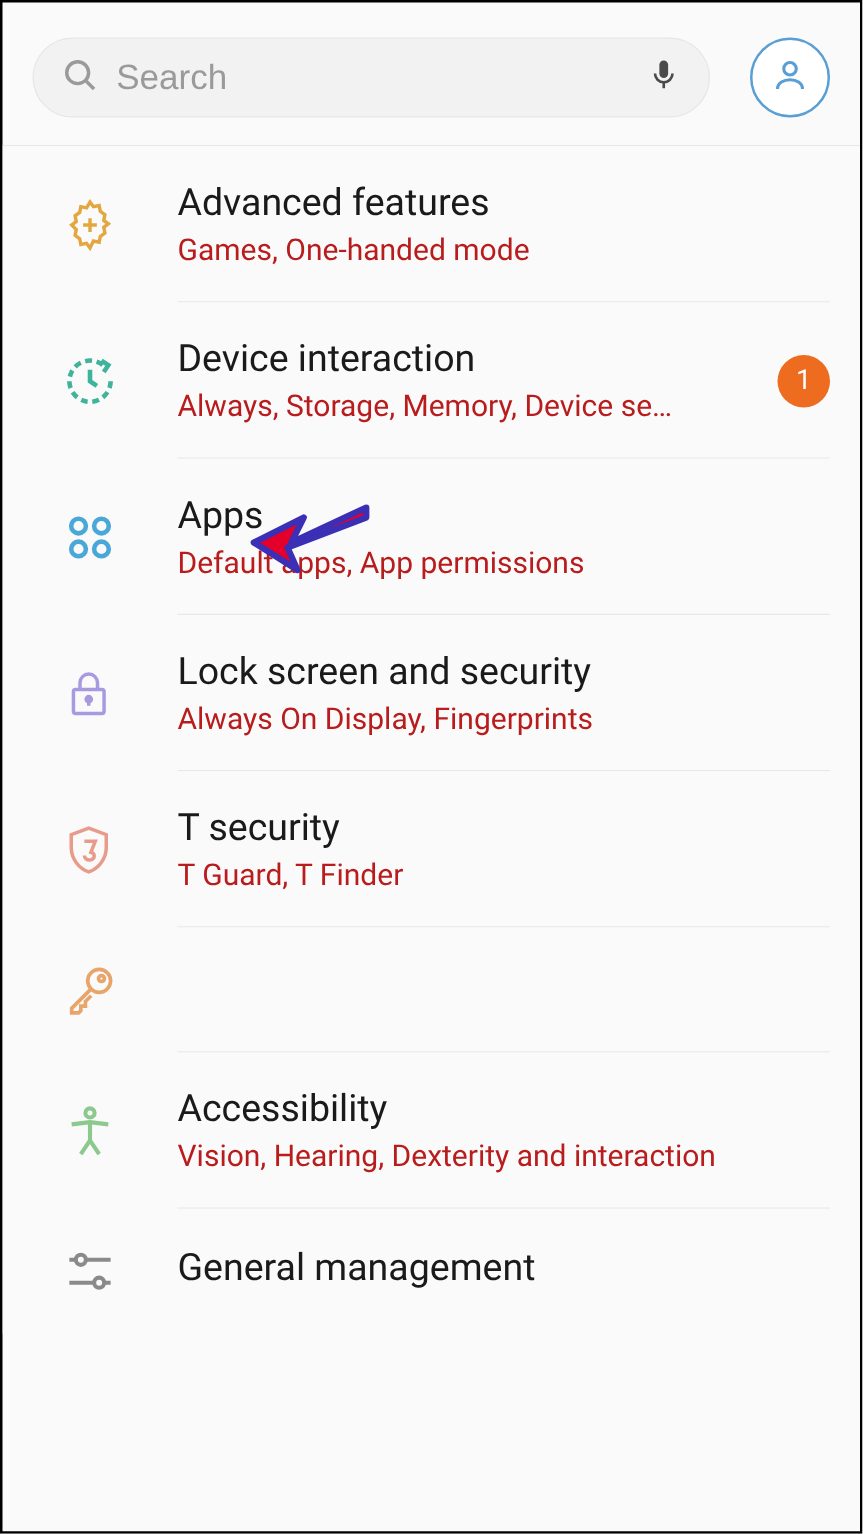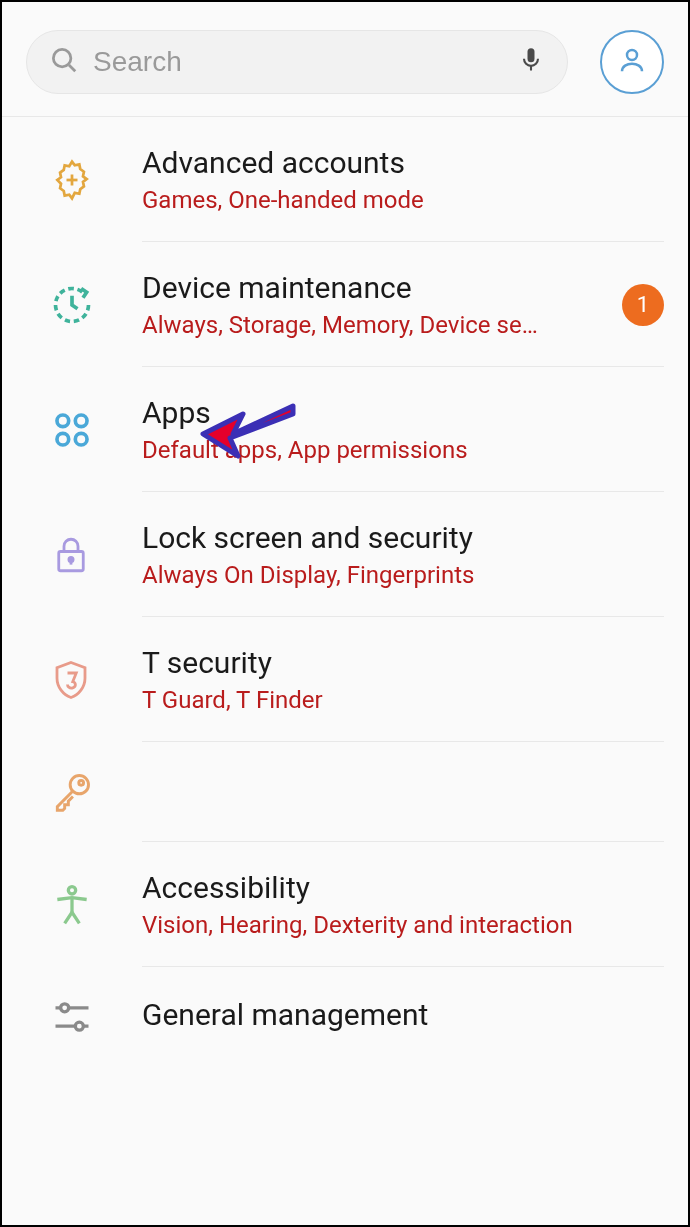--- a/index.html
+++ b/index.html
@@ -56,35 +56,35 @@
 
     <div class="item">
       <div class="icon-wrap">
         <svg width="44" height="44" viewBox="0 0 24 24" fill="none" stroke="#e3a73f" stroke-width="1.5">
             <path d="M12 2l1.5 2 2.5-.5.5 2.5 2 1.5-.5 2.5 2 1.5-2 1.5.5 2.5-2 1.5-.5 2.5-2.5-.5L12 22l-1.5-2-2.5.5-.5-2.5-2-1.5.5-2.5L4 12l2-1.5-.5-2.5 2-1.5.5-2.5 2.5.5z"></path>
             <line x1="12" y1="9" x2="12" y2="15"></line>
             <line x1="9" y1="12" x2="15" y2="12"></line>
           </svg>
       </div>
       <div class="item-body">
-        <div class="item-title">Advanced accounts</div>
+        <div class="item-title">Advanced features</div>
         <div class="item-sub">Games, One-handed mode</div>
       </div>
     </div>
 
     <div class="item">
       <div class="icon-wrap">
         <svg width="44" height="44" viewBox="0 0 24 24" fill="none" stroke="#3fb39b" stroke-width="2">
             <path d="M21 12a9 9 0 1 1-3.2-6.9" stroke-dasharray="3 2"></path>
             <path d="M12 7v5l3 2" stroke-dasharray="0"></path>
             <path d="M17 3l3 2-2 3" stroke-dasharray="0"></path>
           </svg>
       </div>
       <div class="item-body">
-        <div class="item-title">Device maintenance</div>
+        <div class="item-title">Device interaction</div>
         <div class="item-sub">Always, Storage, Memory, Device se…</div>
       </div>
       <div class="badge">1</div>
     </div>
 
     <div class="item">
       <div class="icon-wrap">
         <svg width="44" height="44" viewBox="0 0 24 24" fill="none" stroke="#4aa8d8" stroke-width="2">
             <circle cx="7" cy="7" r="3.2"></circle>
             <circle cx="17" cy="7" r="3.2"></circle>

